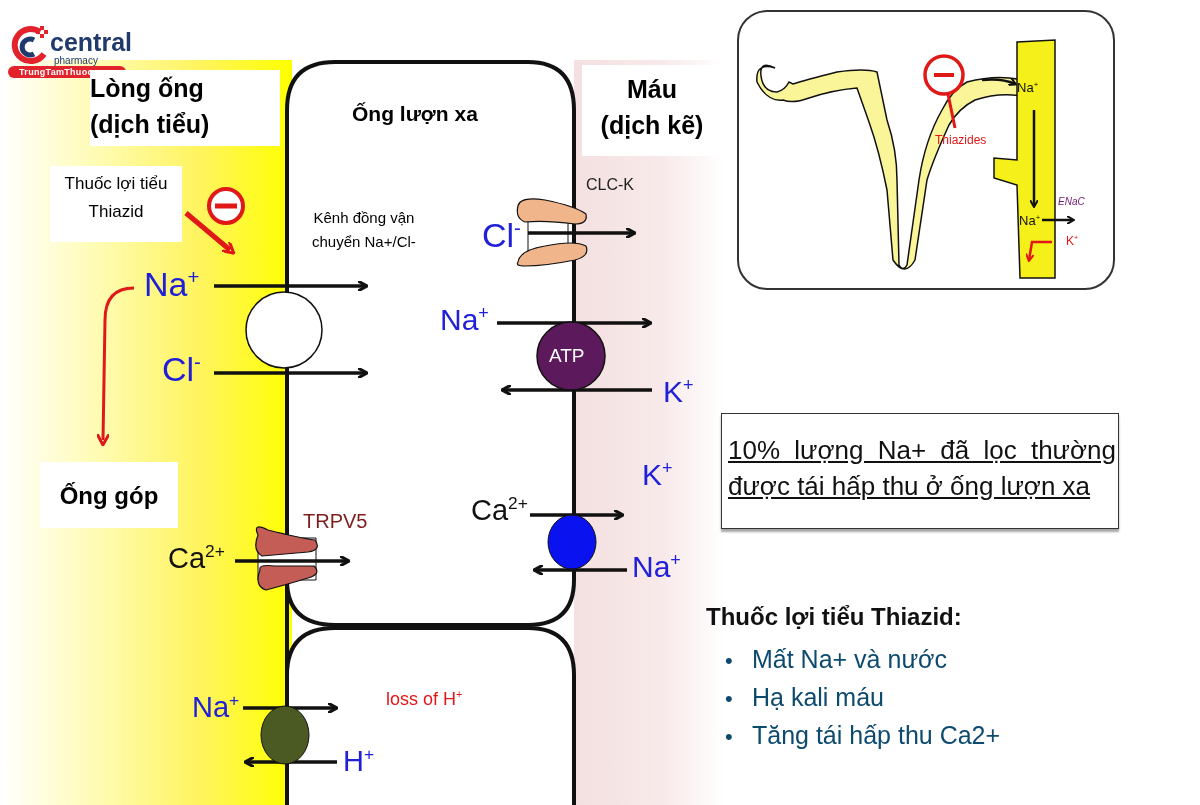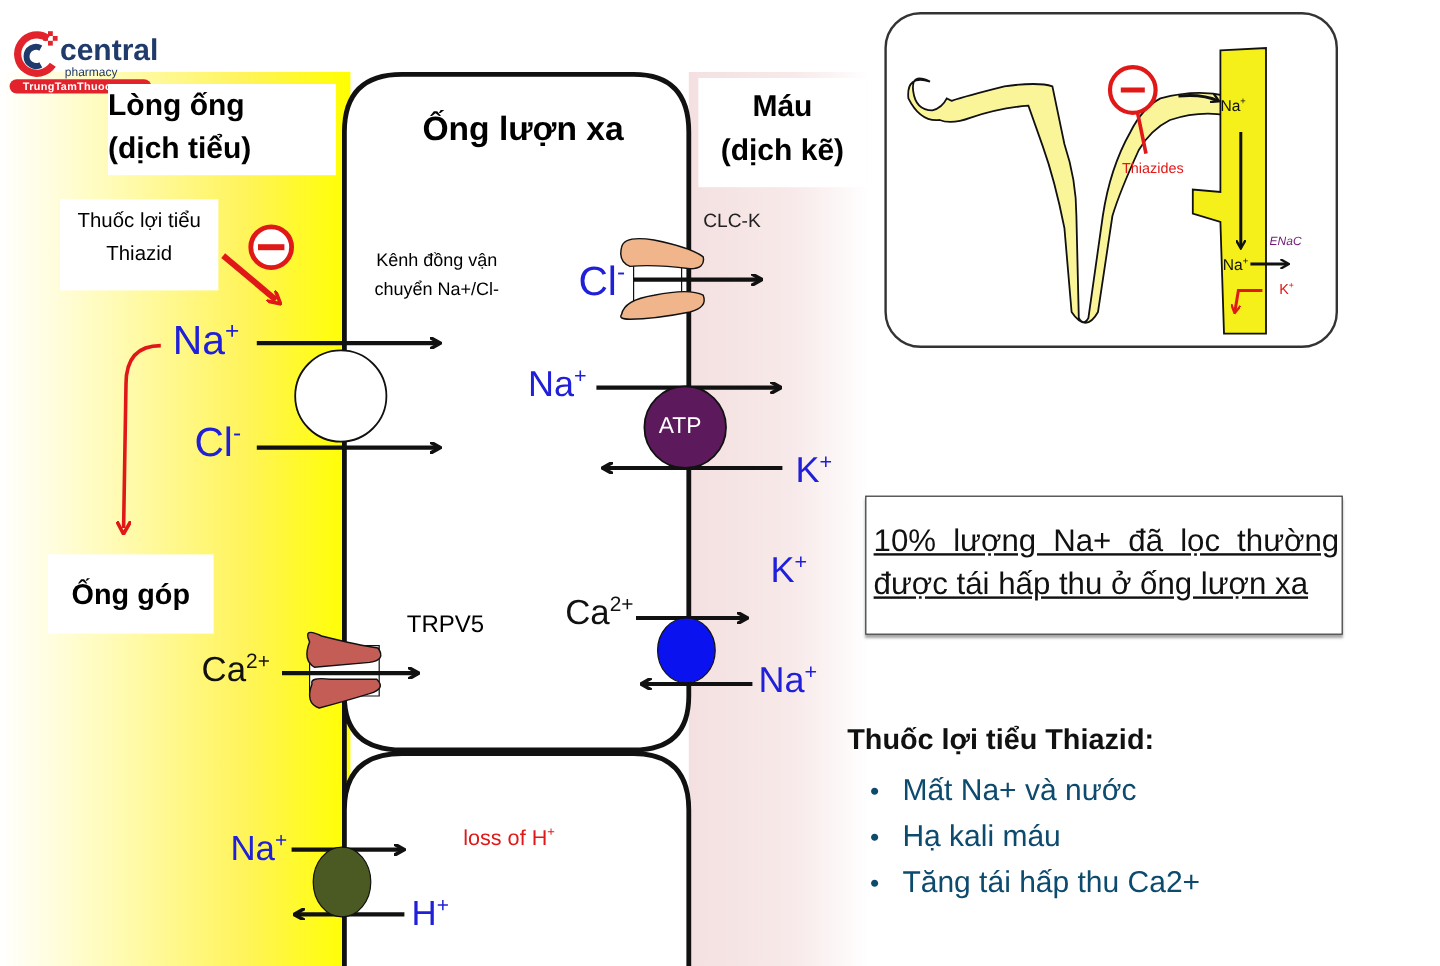--- a/index.html
+++ b/index.html
@@ -90,21 +90,21 @@
     <rect x="32" y="10" width="4" height="4" fill="#e3232c"></rect>
 </svg>
 <div class="lbl logo-word" style="left:50px;top:28px;font-size:25px;">central</div>
 <div class="lbl logo-word" style="left:54px;top:55px;font-size:10px;font-weight:normal;">pharmacy</div>
 <div class="abs" id="logo-bar">TrungTamThuoc.com</div>
 
 <div class="lbl whitebox bold" style="left:90px;top:70px;width:190px;text-align:left;font-size:25px;line-height:36px;padding-bottom:4px;">
   <div>Lòng ống</div>
   <div>(dịch tiểu)</div>
 </div>
-<div class="lbl bold" style="left:352px;top:92px;font-size:28px;">Ống lượn xa</div>
+<div class="lbl bold" style="left:352px;top:102px;font-size:21px;">Ống lượn xa</div>
 <div class="lbl whitebox bold" style="left:582px;top:65px;width:140px;height:85px;text-align:center;font-size:25px;line-height:36px;padding-top:6px;">
   <div>Máu</div>
   <div>(dịch kẽ)</div>
 </div>
 
 <div class="lbl whitebox" style="left:50px;top:166px;width:132px;height:72px;text-align:center;font-size:17px;line-height:28px;padding-top:4px;">
   <div>Thuốc lợi tiểu</div>
   <div>Thiazid</div>
 </div>
 
@@ -123,21 +123,21 @@
 
 <div class="lbl blue" style="left:440px;top:303px;font-size:30px;"><span>Na</span><sup>+</sup></div>
 <div class="lbl" style="left:549px;top:345px;font-size:19px;color:#fff;">ATP</div>
 <div class="lbl blue" style="left:663px;top:375px;font-size:30px;"><span>K</span><sup>+</sup></div>
 
 <div class="lbl blue" style="left:642px;top:458px;font-size:30px;"><span>K</span><sup>+</sup></div>
 
 <div class="lbl" style="left:471px;top:493px;font-size:29px;color:#111;"><span>Ca</span><sup>2+</sup></div>
 <div class="lbl blue" style="left:632px;top:550px;font-size:30px;"><span>Na</span><sup>+</sup></div>
 
-<div class="lbl" style="left:303px;top:510px;font-size:20px;color:#000000;margin-left:36px;">TRPV5</div>
+<div class="lbl" style="left:303px;top:510px;font-size:20px;color:#7f1d1d;">TRPV5</div>
 <div class="lbl" style="left:168px;top:541px;font-size:29px;color:#111;"><span>Ca</span><sup>2+</sup></div>
 
 <div class="lbl blue" style="left:192px;top:690px;font-size:29px;"><span>Na</span><sup>+</sup></div>
 <div class="lbl blue" style="left:343px;top:744px;font-size:29px;"><span>H</span><sup>+</sup></div>
 <div class="lbl red" style="left:386px;top:688px;font-size:18px;"><span>loss of H</span><sup>+</sup></div>
 
 <div class="abs" id="inset"></div>
 <svg class="abs" style="left:737px;top:10px;" width="378" height="280">
   <defs>
     <marker id="ahs" markerWidth="8" markerHeight="8" refX="6" refY="4" orient="auto" markerUnits="userSpaceOnUse">

